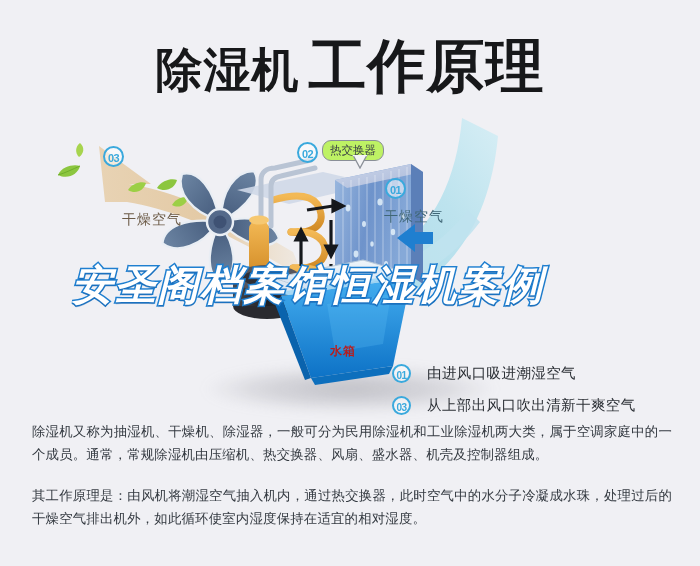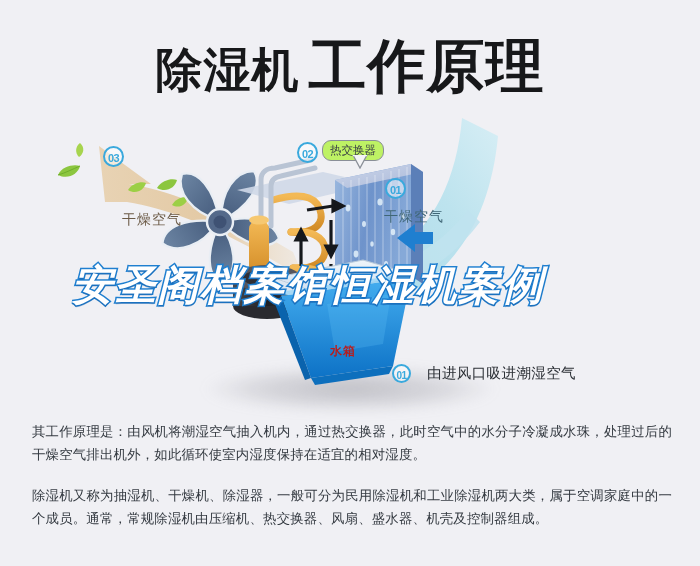--- a/index.html
+++ b/index.html
@@ -287,24 +287,27 @@
     </svg>
 
     <div class="lbl lbl-dry">干燥空气</div>
     <div class="lbl lbl-moist">干燥空气</div>
     <div class="lbl lbl-tank">水箱</div>
 
     <div class="legend">
       <div class="legend-row">
         <span class="legend-badge">01</span><span class="legend-text">由进风口吸进潮湿空气</span>
       </div>
+      <div class="legend-row">
+        <span class="legend-badge">03</span><span class="legend-text">从上部出风口吹出清新干爽空气</span>
+      </div>
     </div>
 
   </div>
 
   <div class="watermark">安圣阁档案馆恒湿机案例</div>
 
   <div class="copy">
+    <p class="para">除湿机又称为抽湿机、干燥机、除湿器，一般可分为民用除湿机和工业除湿机两大类，属于空调家庭中的一个成员。通常，常规除湿机由压缩机、热交换器、风扇、盛水器、机壳及控制器组成。</p>
     <p class="para">其工作原理是：由风机将潮湿空气抽入机内，通过热交换器，此时空气中的水分子冷凝成水珠，处理过后的干燥空气排出机外，如此循环使室内湿度保持在适宜的相对湿度。</p>
-    <p class="para">除湿机又称为抽湿机、干燥机、除湿器，一般可分为民用除湿机和工业除湿机两大类，属于空调家庭中的一个成员。通常，常规除湿机由压缩机、热交换器、风扇、盛水器、机壳及控制器组成。</p>
   </div>
 
 </div>
 
 </body></html>

